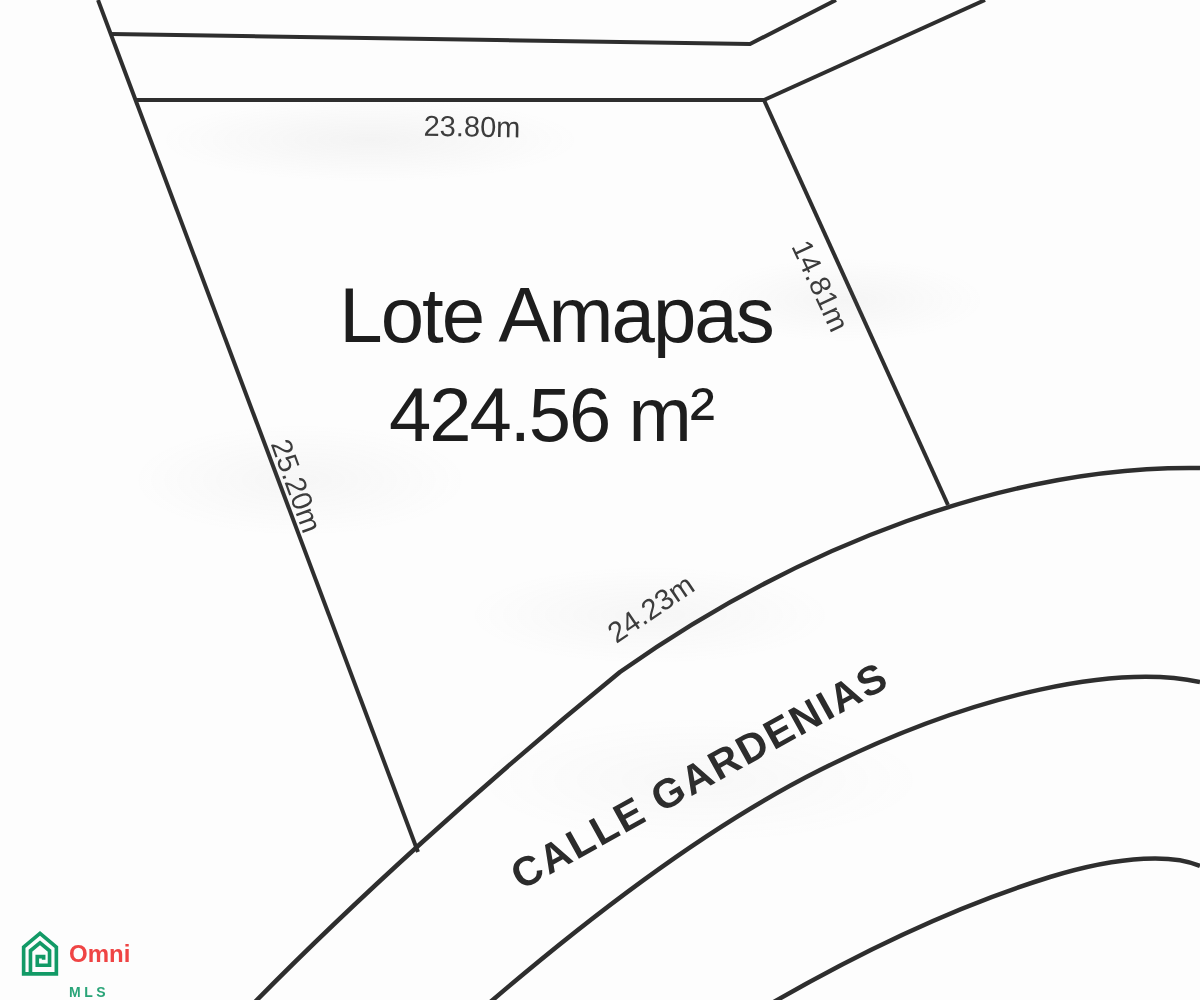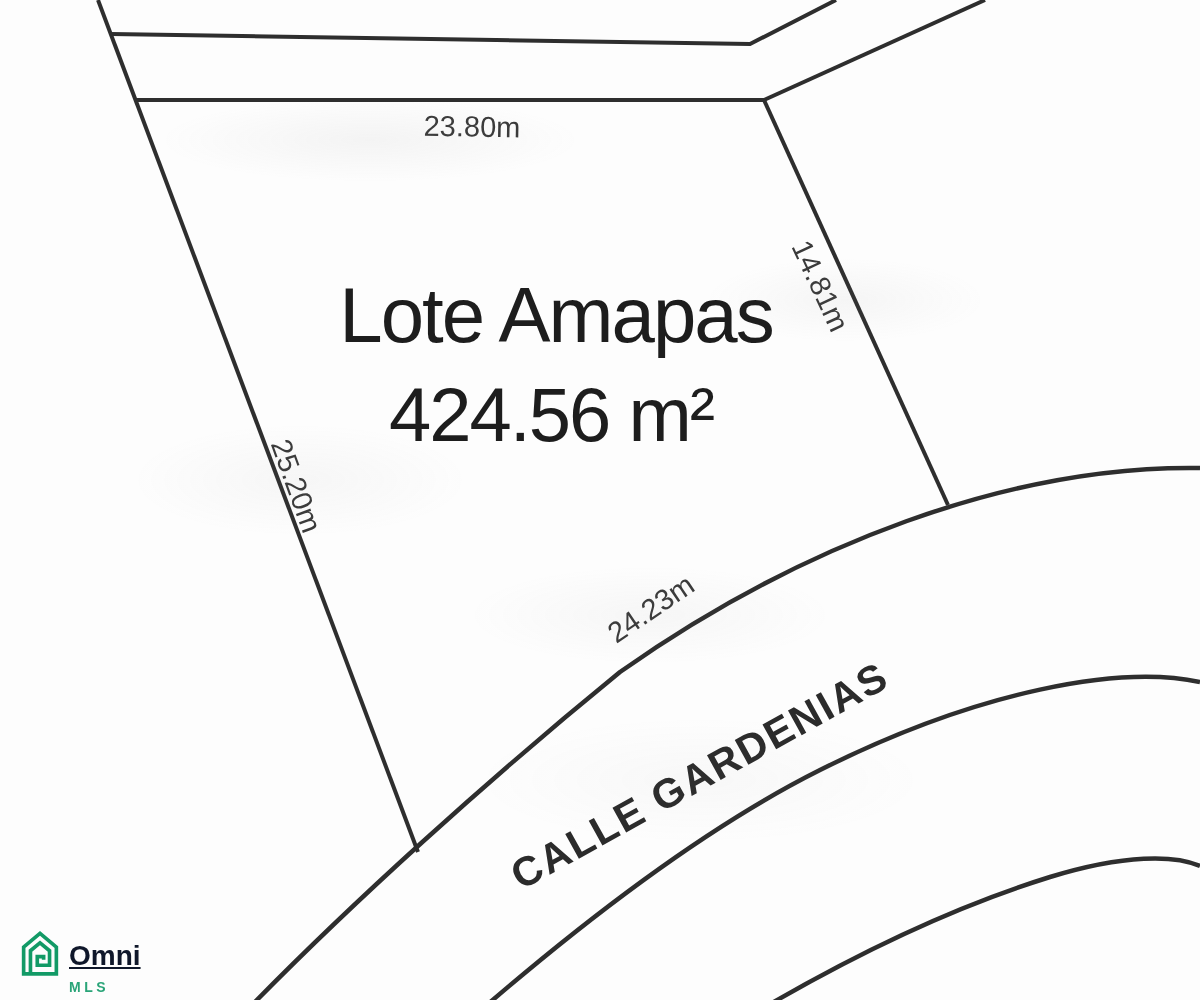--- a/index.html
+++ b/index.html
@@ -32,22 +32,22 @@
     radial-gradient(ellipse 200px 60px at 845px 300px, rgba(120,120,120,0.06), transparent 70%),
     radial-gradient(ellipse 240px 80px at 300px 480px, rgba(120,120,120,0.05), transparent 70%),
     radial-gradient(ellipse 260px 70px at 650px 615px, rgba(120,120,120,0.05), transparent 70%),
     radial-gradient(ellipse 320px 90px at 700px 780px, rgba(120,120,120,0.04), transparent 70%);
   }
   .logo{
     position:absolute;left:20px;top:927px;display:flex;gap:9px;align-items:flex-start;
     filter:blur(0.3px);
   }
   .logo-text{display:flex;flex-direction:column;margin-top:15px;}
-  .logo-brand{font-size:28px;font-weight:700;color:#0f172a;line-height:1;text-decoration:underline;}
-  .logo-sub{font-size:14px;font-weight:700;letter-spacing:3.5px;color:#29a478;line-height:1;margin-top:10px;}
+  .logo-brand{font-size:24px;font-weight:700;color:#ef4444;line-height:1;}
+  .logo-sub{font-size:14px;font-weight:700;letter-spacing:3.5px;color:#29a478;line-height:1;margin-top:19px;}
 </style>
 </head>
 <body>
 
 <div class="screen">
 
   <div class="maplayer">
 
     <svg class="lines" width="1200" height="1000" viewBox="0 0 1200 1000" fill="none" stroke="#2e2e2e" stroke-width="4">
 

